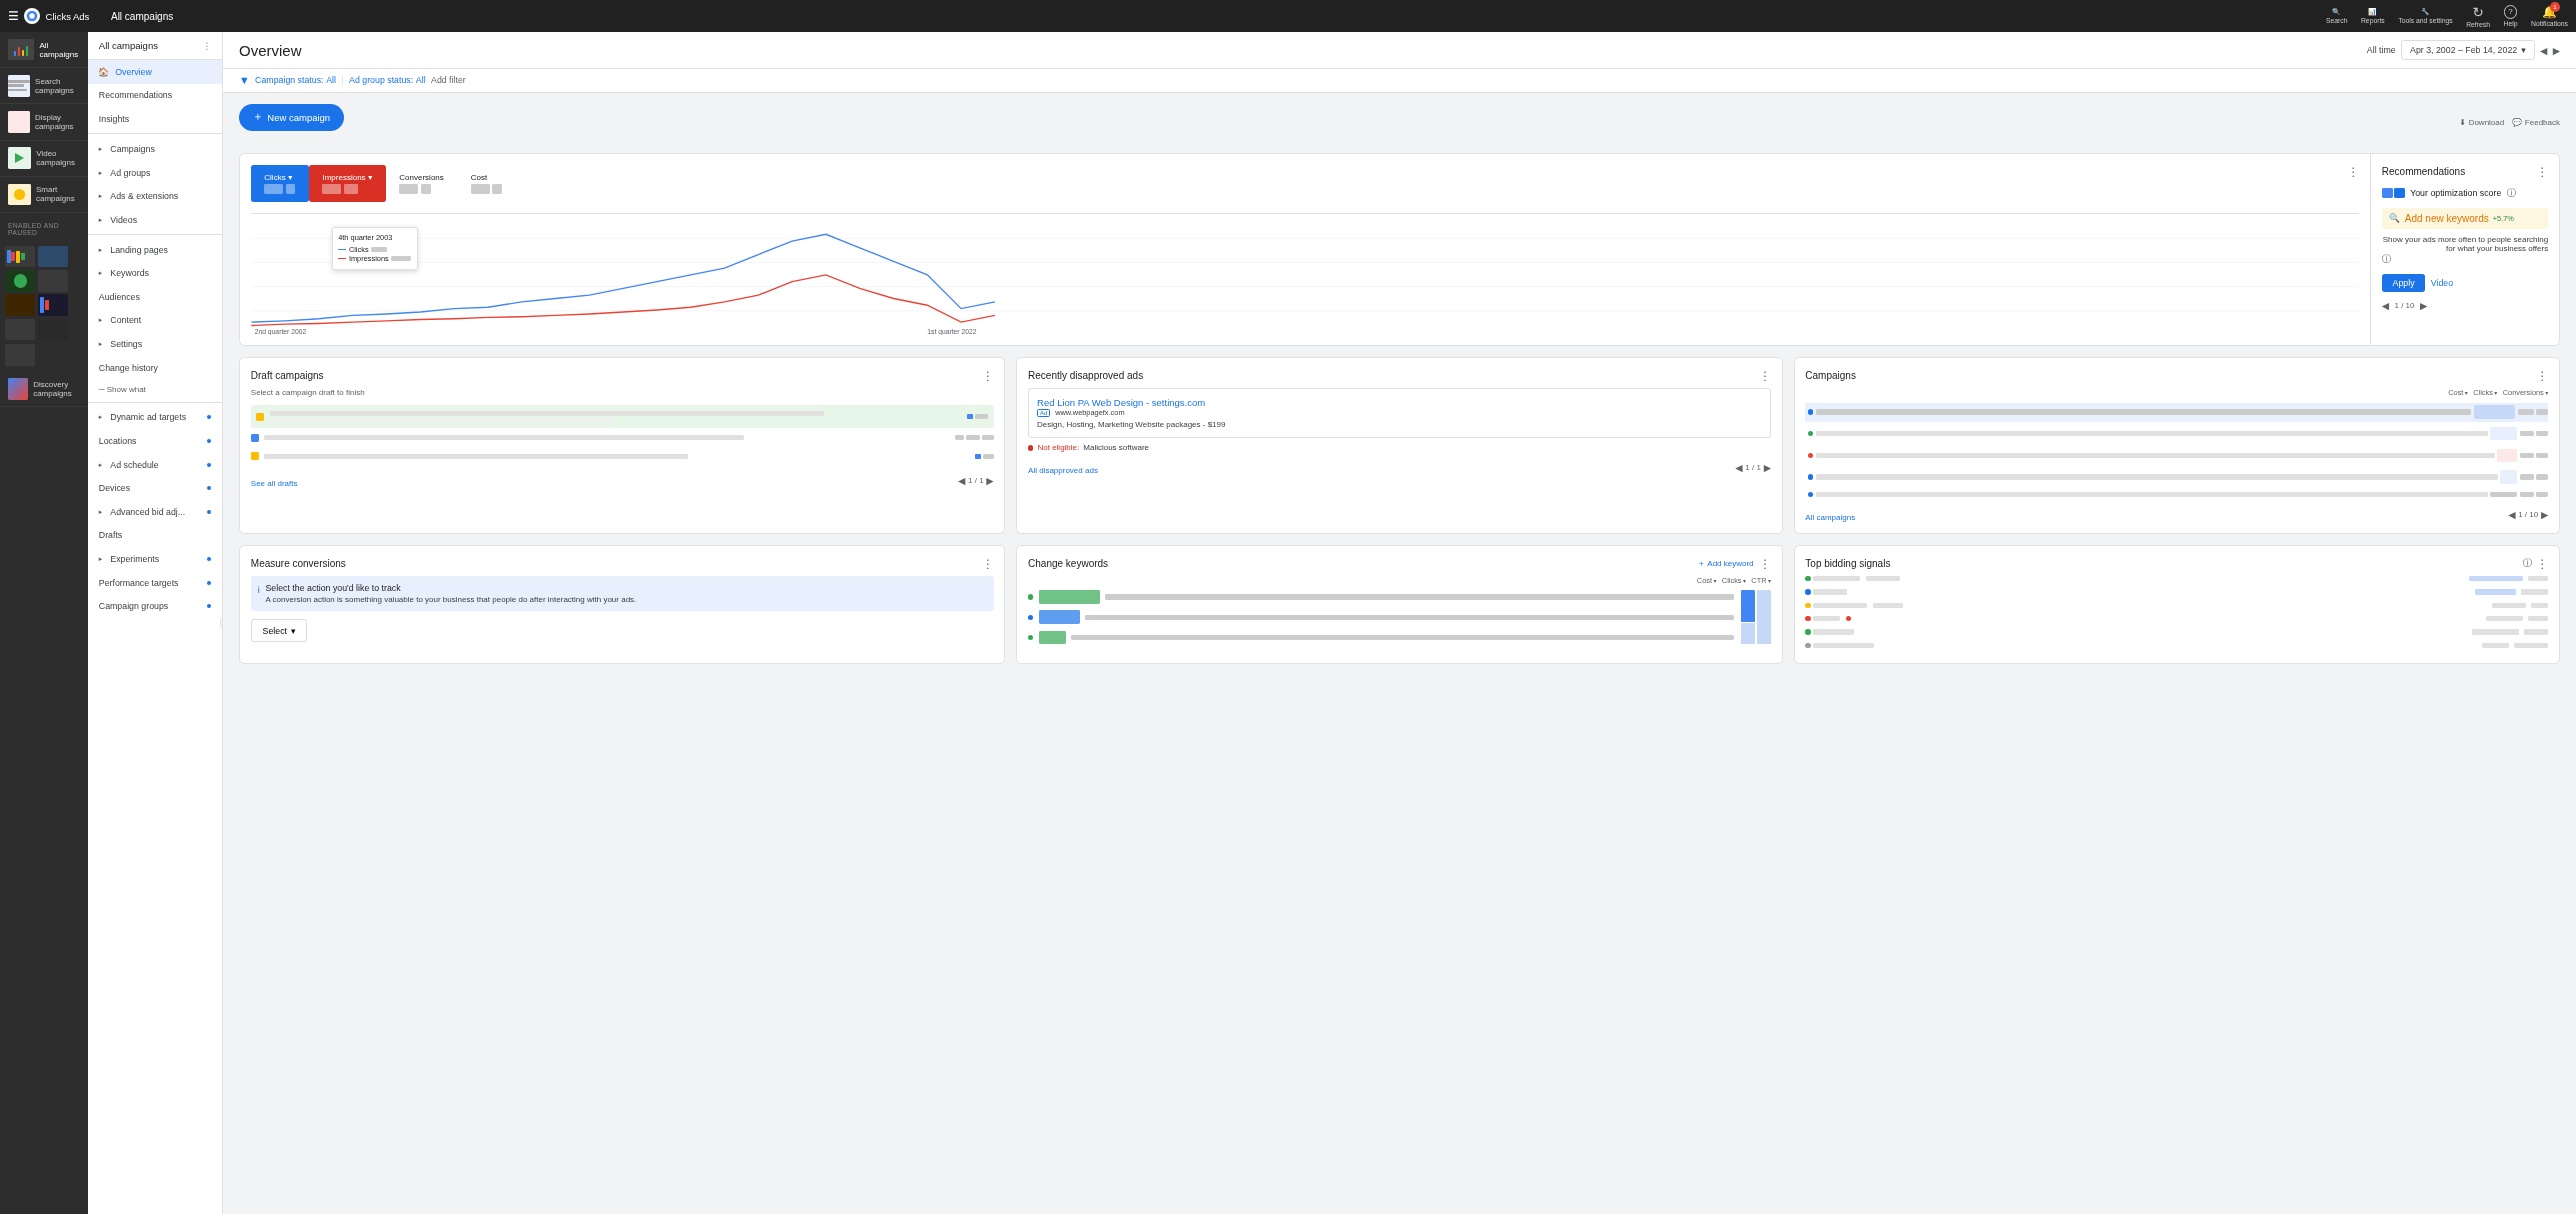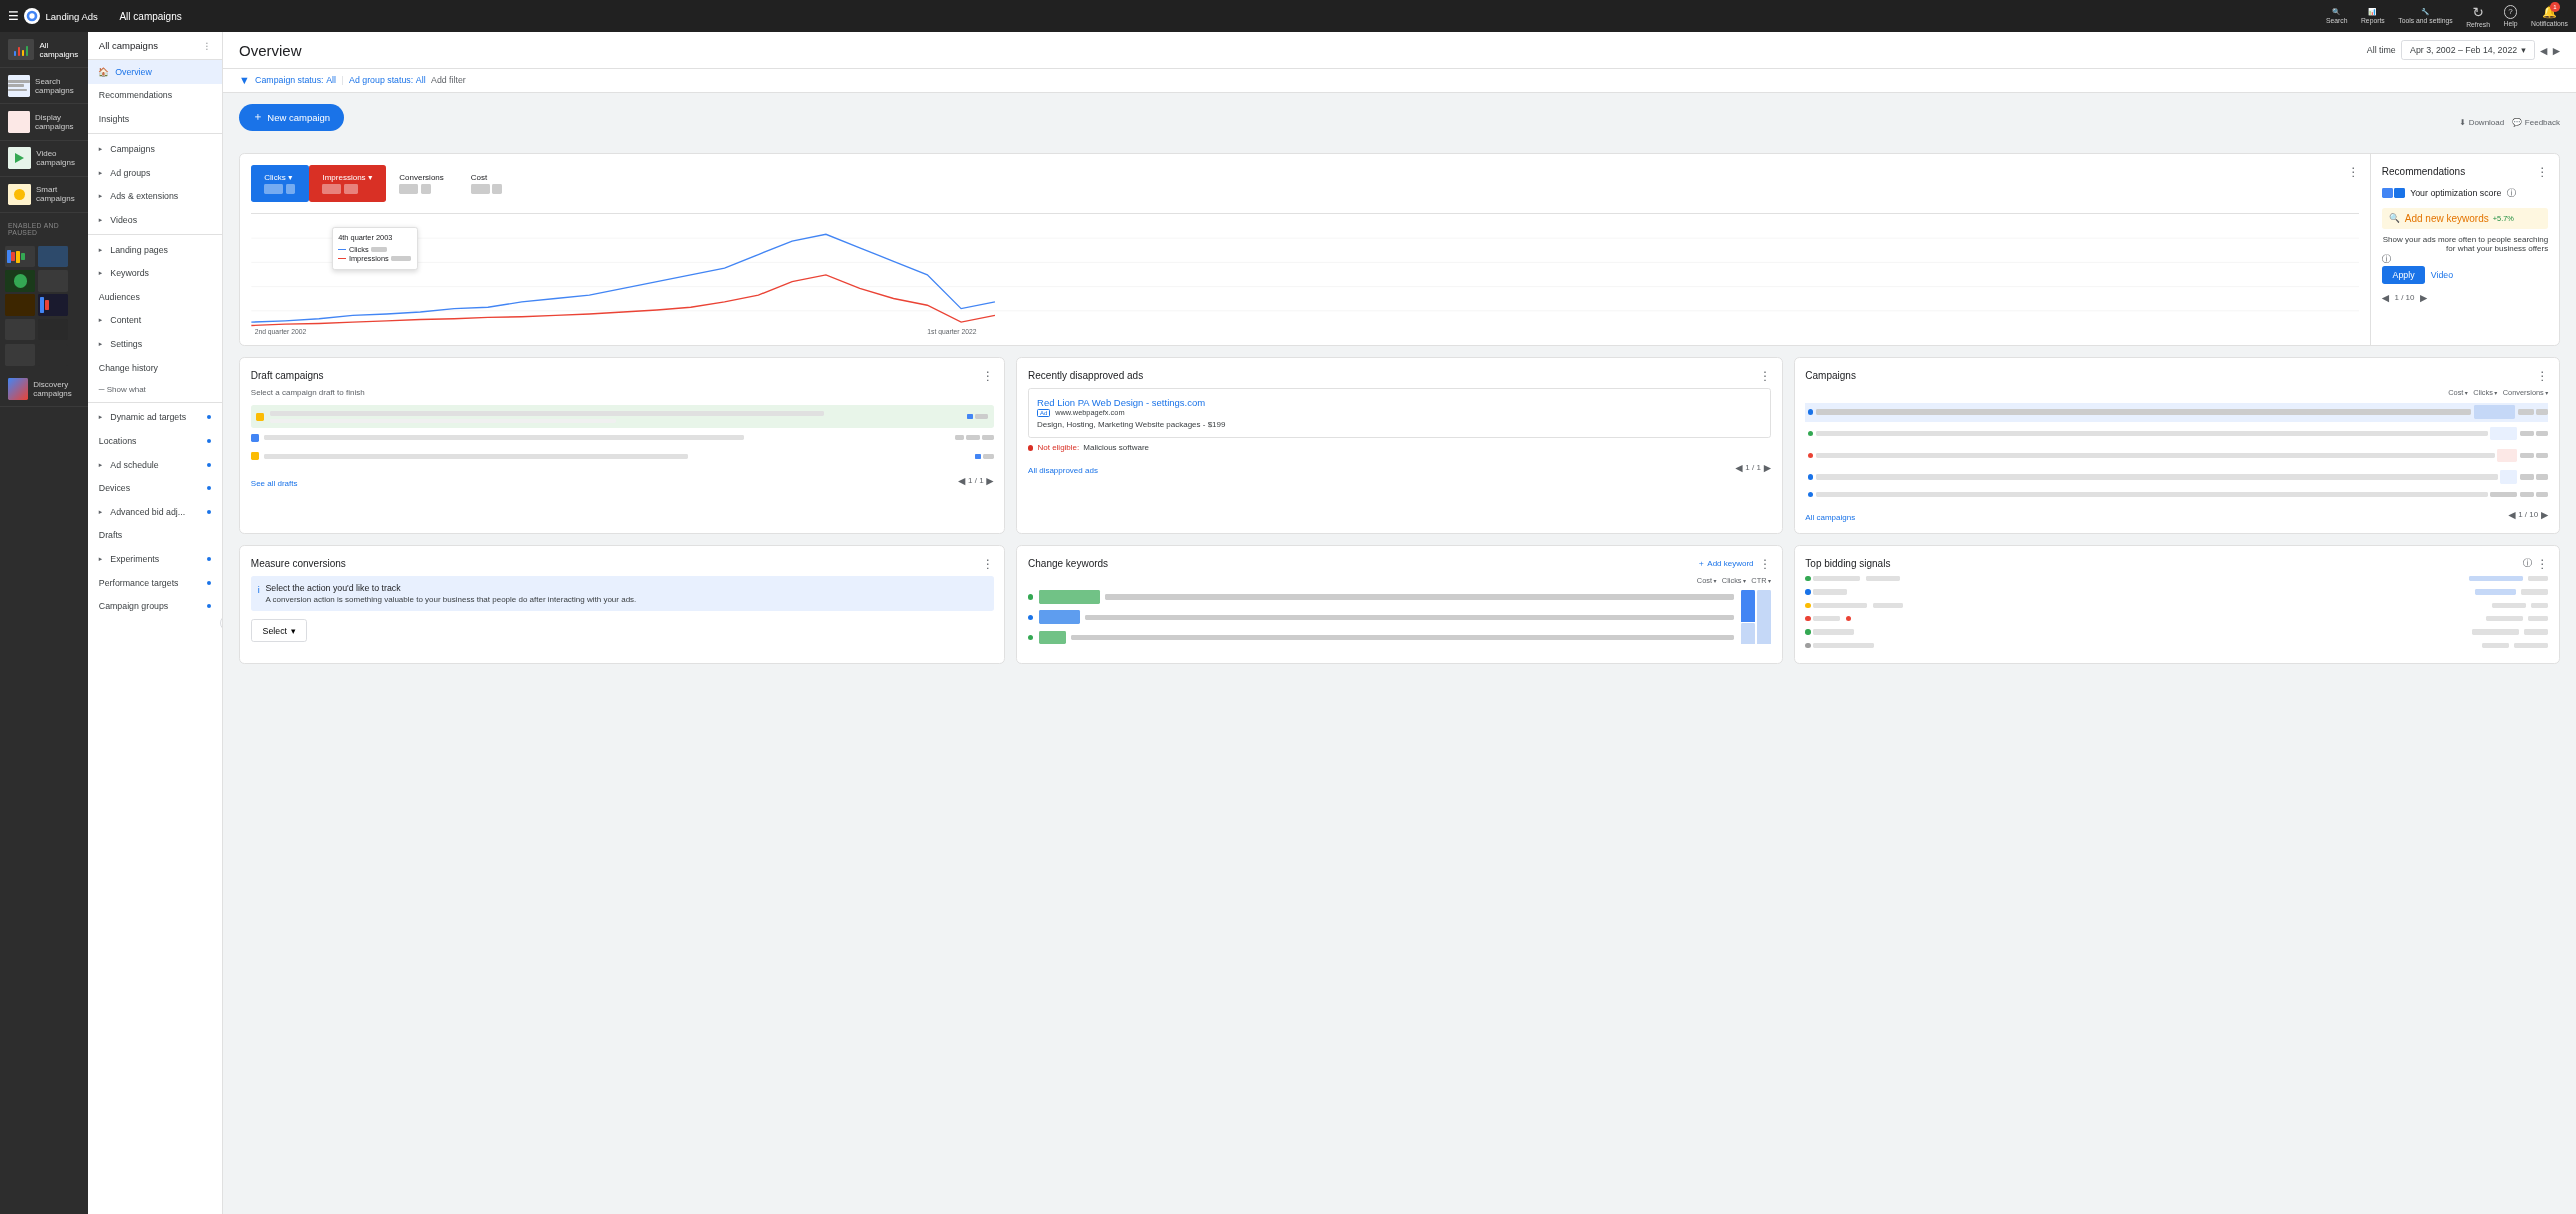--- a/index.html
+++ b/index.html
@@ -197,21 +197,21 @@
     }
     .rec-header { display: flex; align-items: center; justify-content: space-between; margin-bottom: 8px; }
     .rec-title { font-size: 10px; font-weight: 500; }
     .optimization-score { display: flex; align-items: center; gap: 5.4px; margin-bottom: 8px; }
     .score-bars { display: flex; gap: 1.4px; }
     .score-bar { width: 10.8px; height: 10.8px; border-radius: 1.4px; }
     .keyword-rec { background: #fef7e0; border-radius: 2.7px; padding: 5.4px 8px; margin-bottom: 5.4px; }
     .keyword-tag { color: #e37400; font-size: 10px; }
     .keyword-change { color: #1e8e3e; font-size: 7.4px; font-weight: 500; }
     .rec-desc { font-size: 8px; color: #3c4043; margin-top: 2.7px; text-align: right; }
-    .rec-actions { display: flex; gap: 5.4px; }
+    .rec-actions { display: flex; gap: 5.4px; margin-top: 8px; }
     .apply-btn { background: #1a73e8; color: white; border: none; border-radius: 2.7px; padding: 4px 10.8px; font-size: 8.8px; cursor: pointer; }
     .view-btn { background: none; border: none; color: #1a73e8; font-size: 8.8px; cursor: pointer; }
     .rec-pagination { display: flex; align-items: center; gap: 5.4px; font-size: 8px; color: #5f6368; margin-top: 8px; }
 
     
     .cards-row { display: flex; gap: 10.8px; margin-bottom: 10.8px; }
     .card { background: white; border-radius: 5.4px; border: 0.7px solid #e0e0e0; flex: 1; padding: 10.8px; }
     .card-header { display: flex; align-items: center; justify-content: space-between; margin-bottom: 5.4px; }
     .card-title { font-size: 10px; font-weight: 500; }
     .card-subtitle { font-size: 8px; color: #5f6368; margin-bottom: 8px; }
@@ -295,21 +295,21 @@
 <body>
 
 <div class="top-nav">
   <div class="top-nav-logo">
     <span style="font-size:12px;">☰</span>
     <svg width="16" height="16" viewBox="0 0 24 24">
       <circle cx="12" cy="12" r="12" fill="white"></circle>
       <circle cx="12" cy="12" r="8" fill="#4285f4"></circle>
       <circle cx="12" cy="12" r="4" fill="white"></circle>
     </svg>
-    <span>Landing Ads</span>
+    <span>Clicks Ads</span>
   </div>
   <div class="top-nav-title">All campaigns</div>
   <div class="top-nav-actions">
     <div class="top-nav-action">
       <span>🔍</span>
       <span>Search</span>
     </div>
     <div class="top-nav-action">
       <span>📊</span>
       <span>Reports</span>

